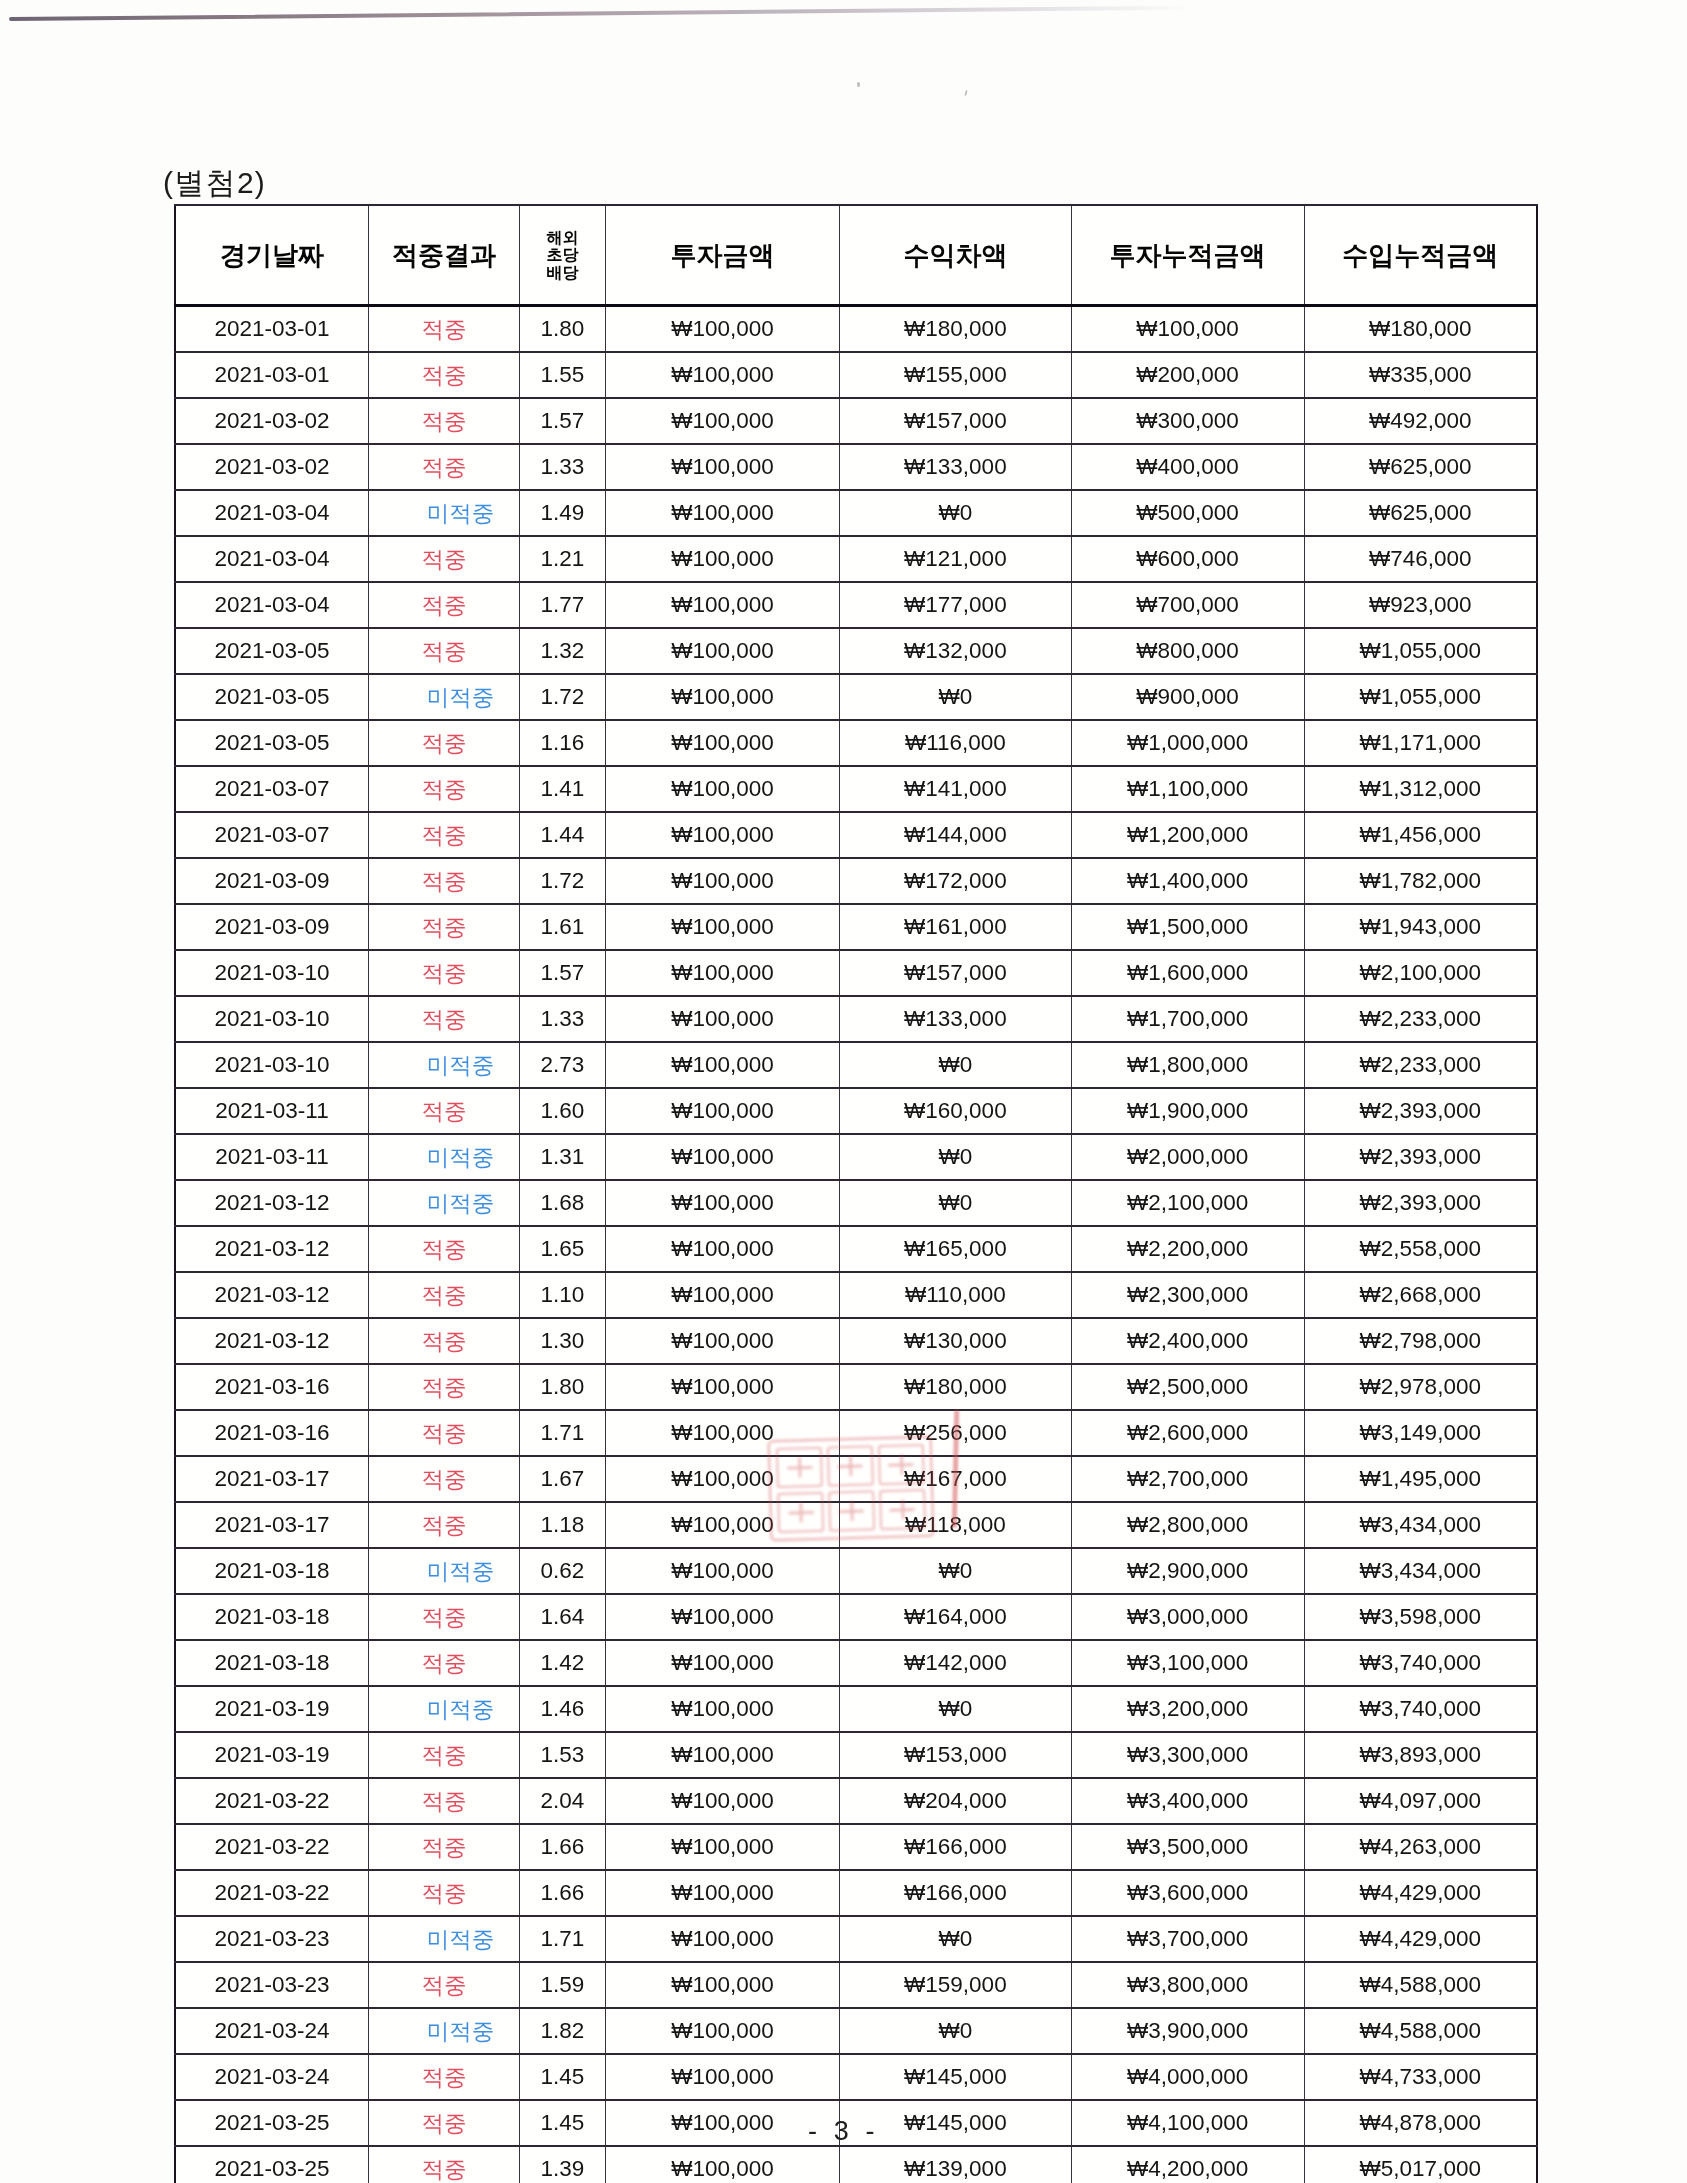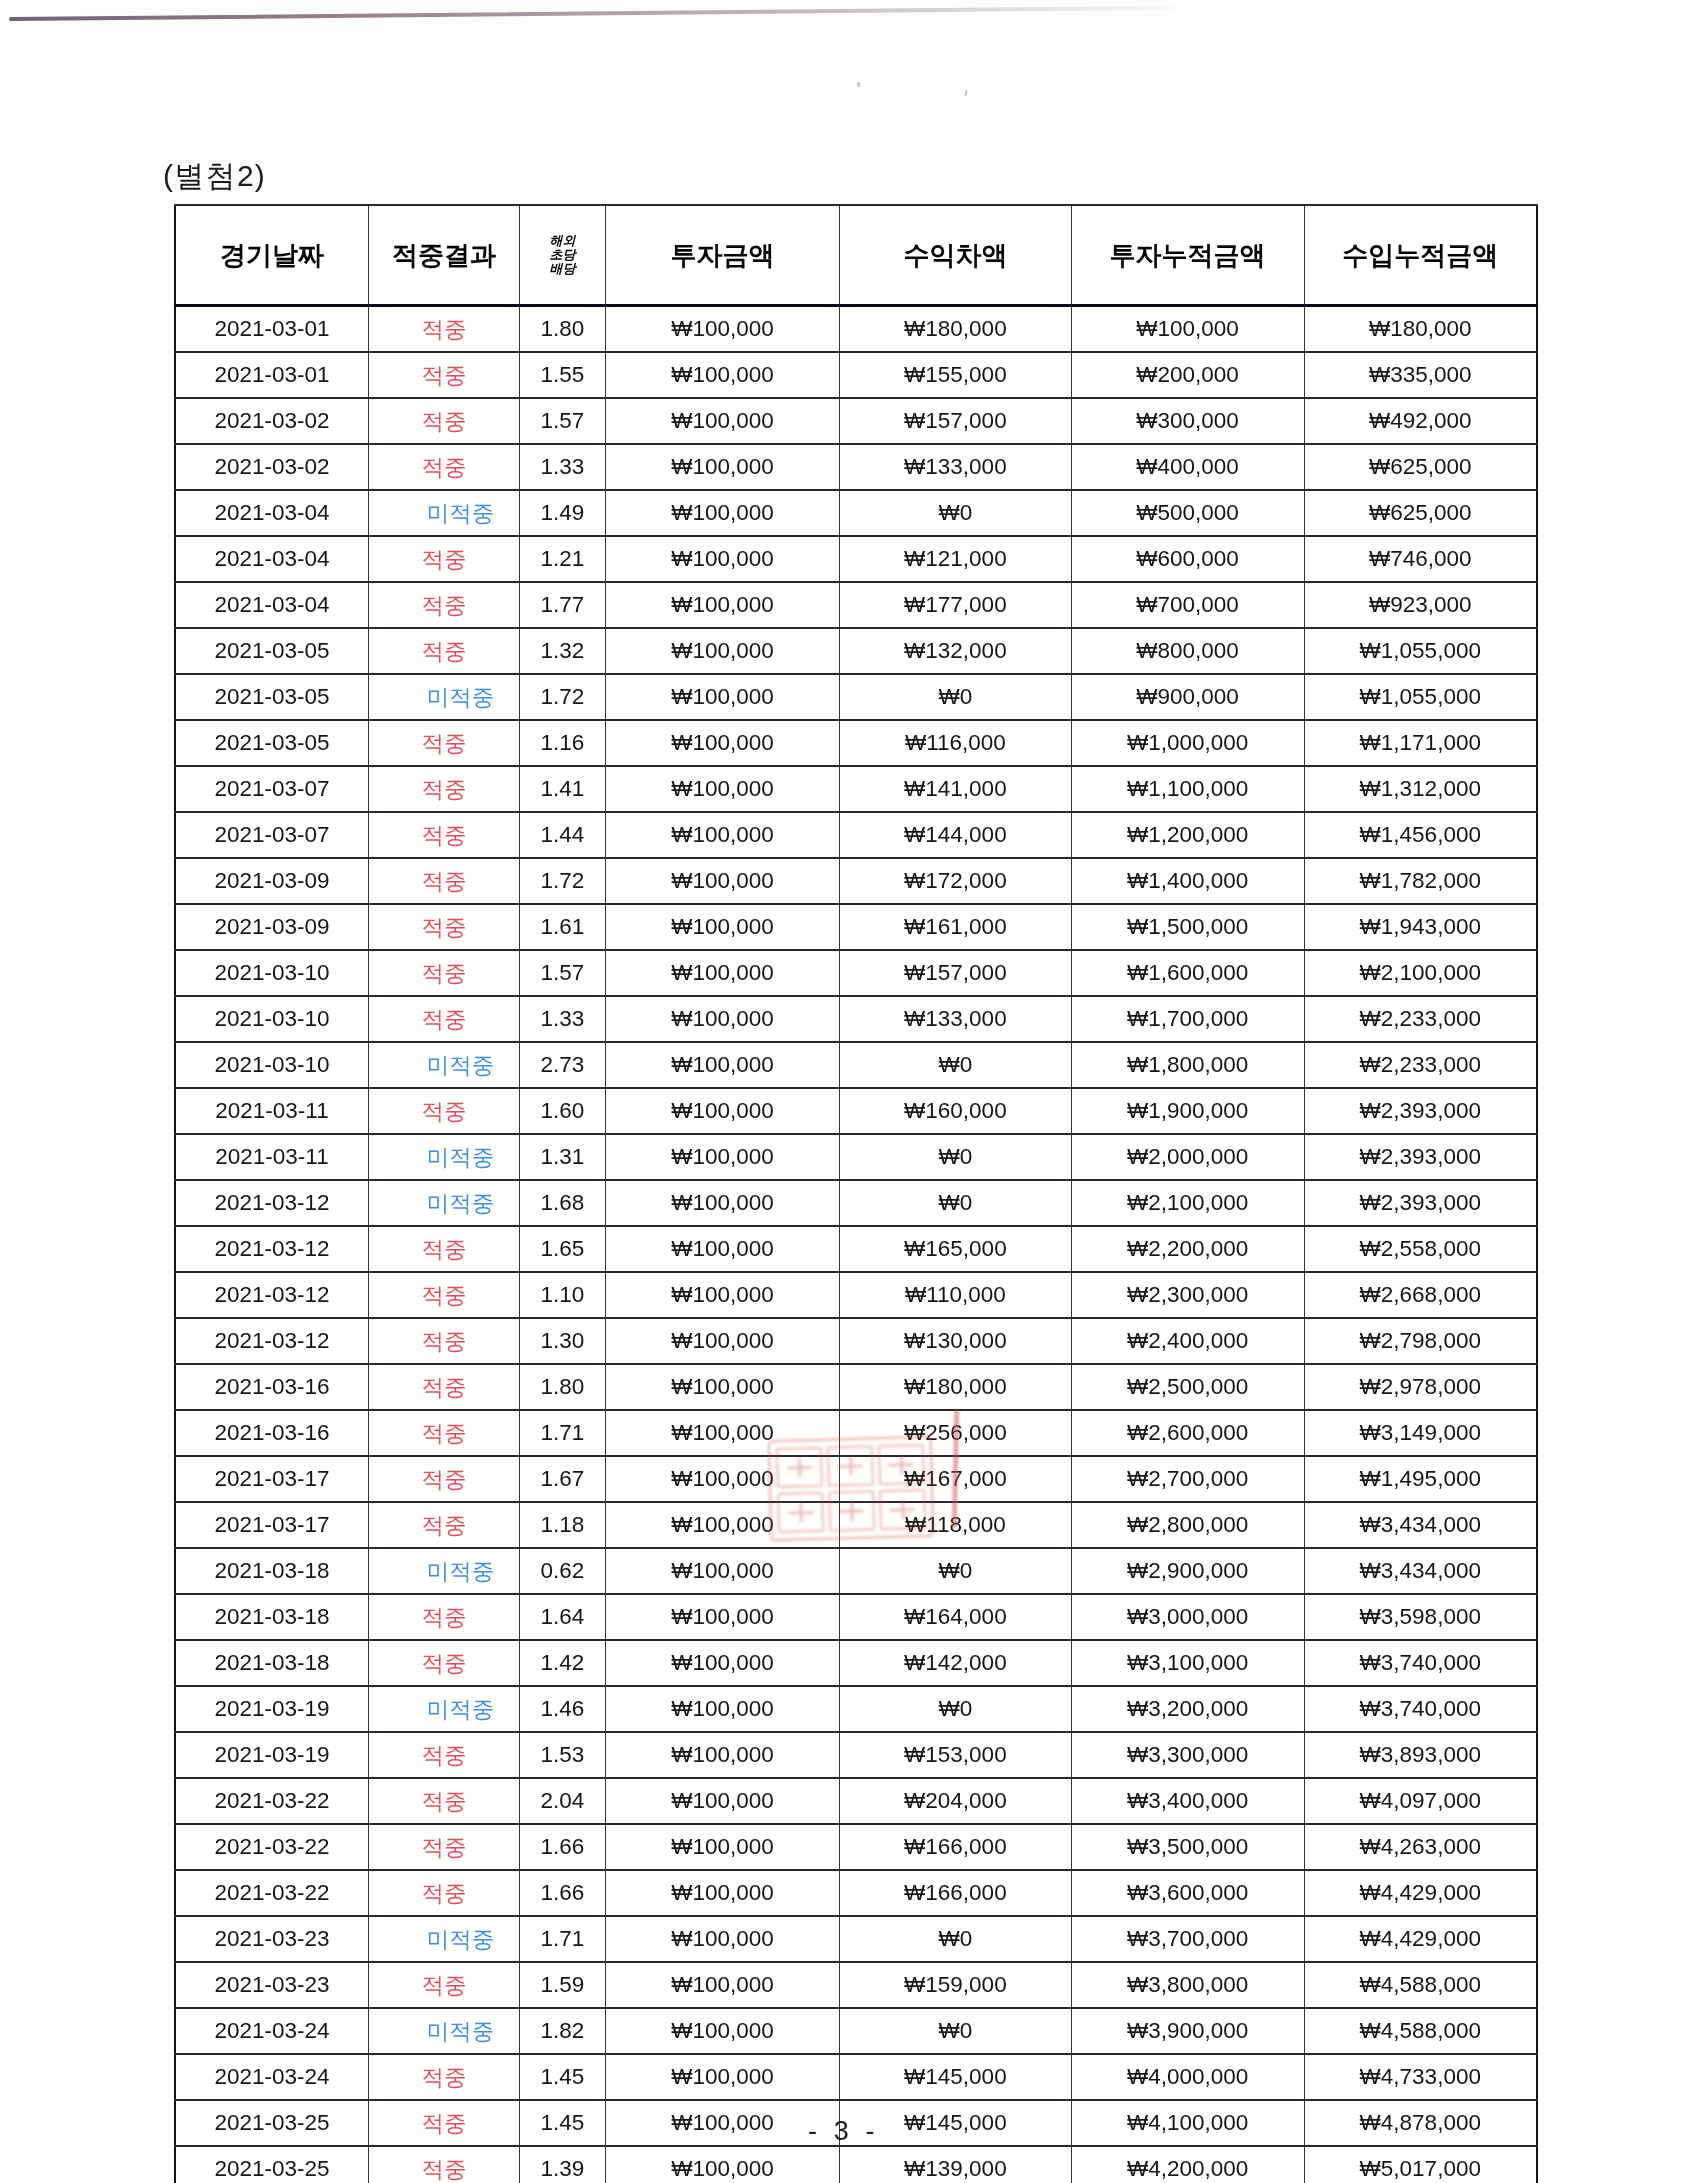--- a/index.html
+++ b/index.html
@@ -22,21 +22,21 @@
     transform: rotate(-0.55deg); transform-origin: left center;
     background: linear-gradient(to right,
       #4a3f52 0%, #6d5b66 22%, #93808d 45%, #b4aab6 68%, rgba(180,170,185,0) 100%);
     opacity: .8; border-radius: 2px;
   }
   .speck { position: absolute; background: #8a8a90; border-radius: 50%; opacity: .55; }
   .speck.s1 { left: 857px; top: 82px; width: 2.6px; height: 4.6px; }
   .speck.s2 { left: 965px; top: 90px; width: 2px; height: 6px; transform: rotate(18deg); }
 
   .title {
-    position: absolute; left: 163px; top: 156px;
+    position: absolute; left: 163px; top: 163px;
     font-size: 30px; color: #1b1b1b; letter-spacing: 1.3px;
   }
 
   table.record {
     position: absolute; left: 174px; top: 204px;
     width: 1364px;
     border-collapse: collapse; table-layout: fixed;
     background: #fffffe;
     border: 2.6px solid #17121e;
   }
@@ -47,21 +47,21 @@
     border-bottom: 2px solid #2c2733;
     text-align: center; vertical-align: middle;
     overflow: hidden; white-space: nowrap;
   }
   .record thead th {
     height: 96px;
     font-size: 26px; font-weight: bold; color: #060606;
     border-bottom: 3.3px solid #0e0a15;
   }
   .record thead th.odds-header {
-    font-size: 13px; line-height: 1.1; white-space: pre-line; font-style: italic;
+    font-size: 16px; line-height: 1.1; white-space: pre-line;
   }
   .record tbody td { height: 42px; font-size: 22.5px; color: #151515; }
   .record tbody td.hit  { color: var(--hit, #e04e5e); }
   .record tbody td.miss { color: var(--miss, #3e8ede); padding-left: 34px; }
 
   
   .stamp {
     position: absolute; left: 769px; top: 1438px;
     width: 164px; height: 101px;
     transform: rotate(-1.6deg);

